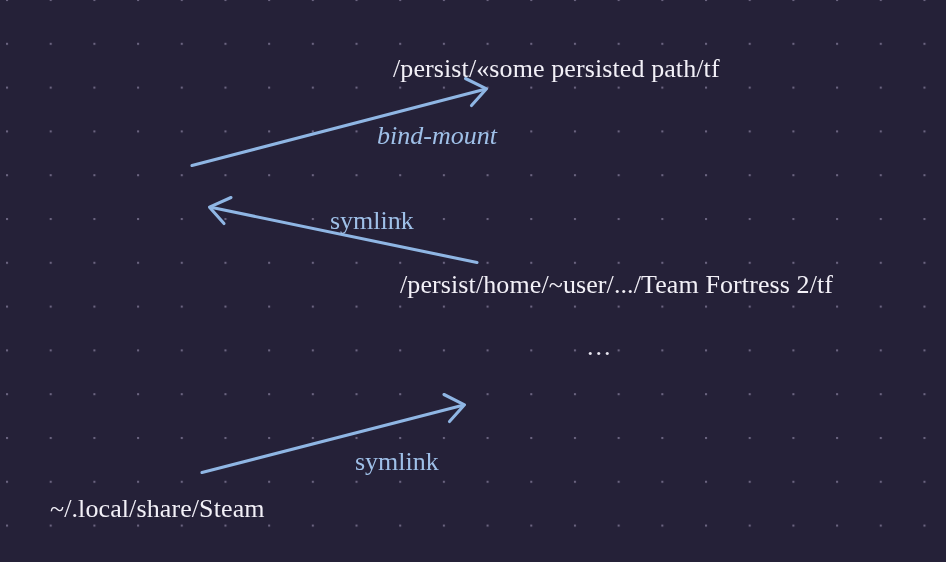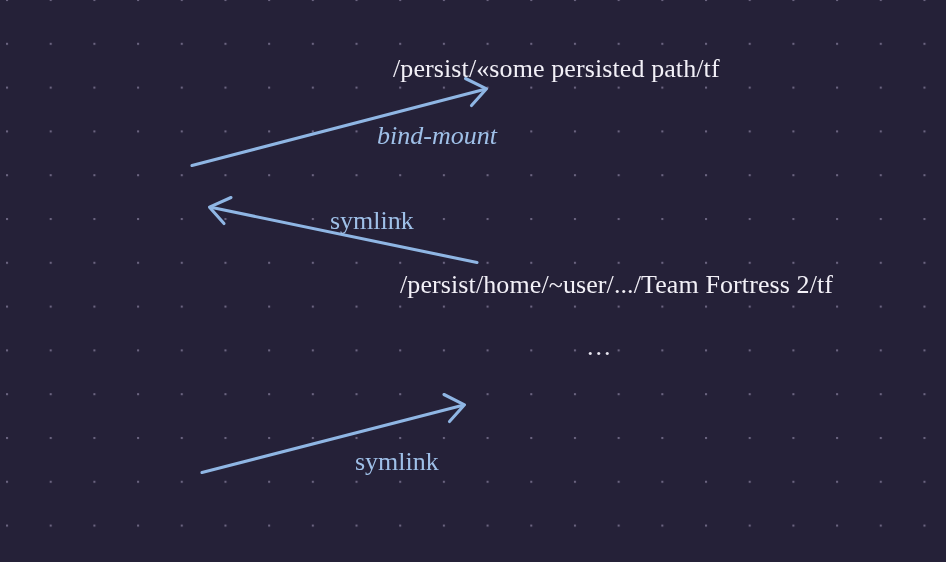--- a/index.html
+++ b/index.html
@@ -82,20 +82,21 @@
       <path class="arrow-head" d="M 444 394.5 L 464.5 404.8 L 449.5 421.5"></path>
     </g>
   </svg>
 
   <div class="node-label" style="left:393px; top:56px;">/persist/«some persisted path/tf</div>
 
 
   <div class="node-label" style="left:382px; top:272px;margin-left:18px;">/persist/home/~user/.../Team Fortress 2/tf</div>
 
 
+  <div class="node-label" style="left:50px; top:496px;">~/.local/share/Steam</div>
 
   <div class="edge-label" style="left:377px; top:123px;font-style:italic;">bind-mount</div>
 
   <div class="edge-label" style="left:330px; top:208px;">symlink</div>
 
   <div class="edge-label" style="left:355px; top:449px;">symlink</div>
 
   <div class="ellipsis" style="left:587px; top:334px;">...</div>
 
 </div>

